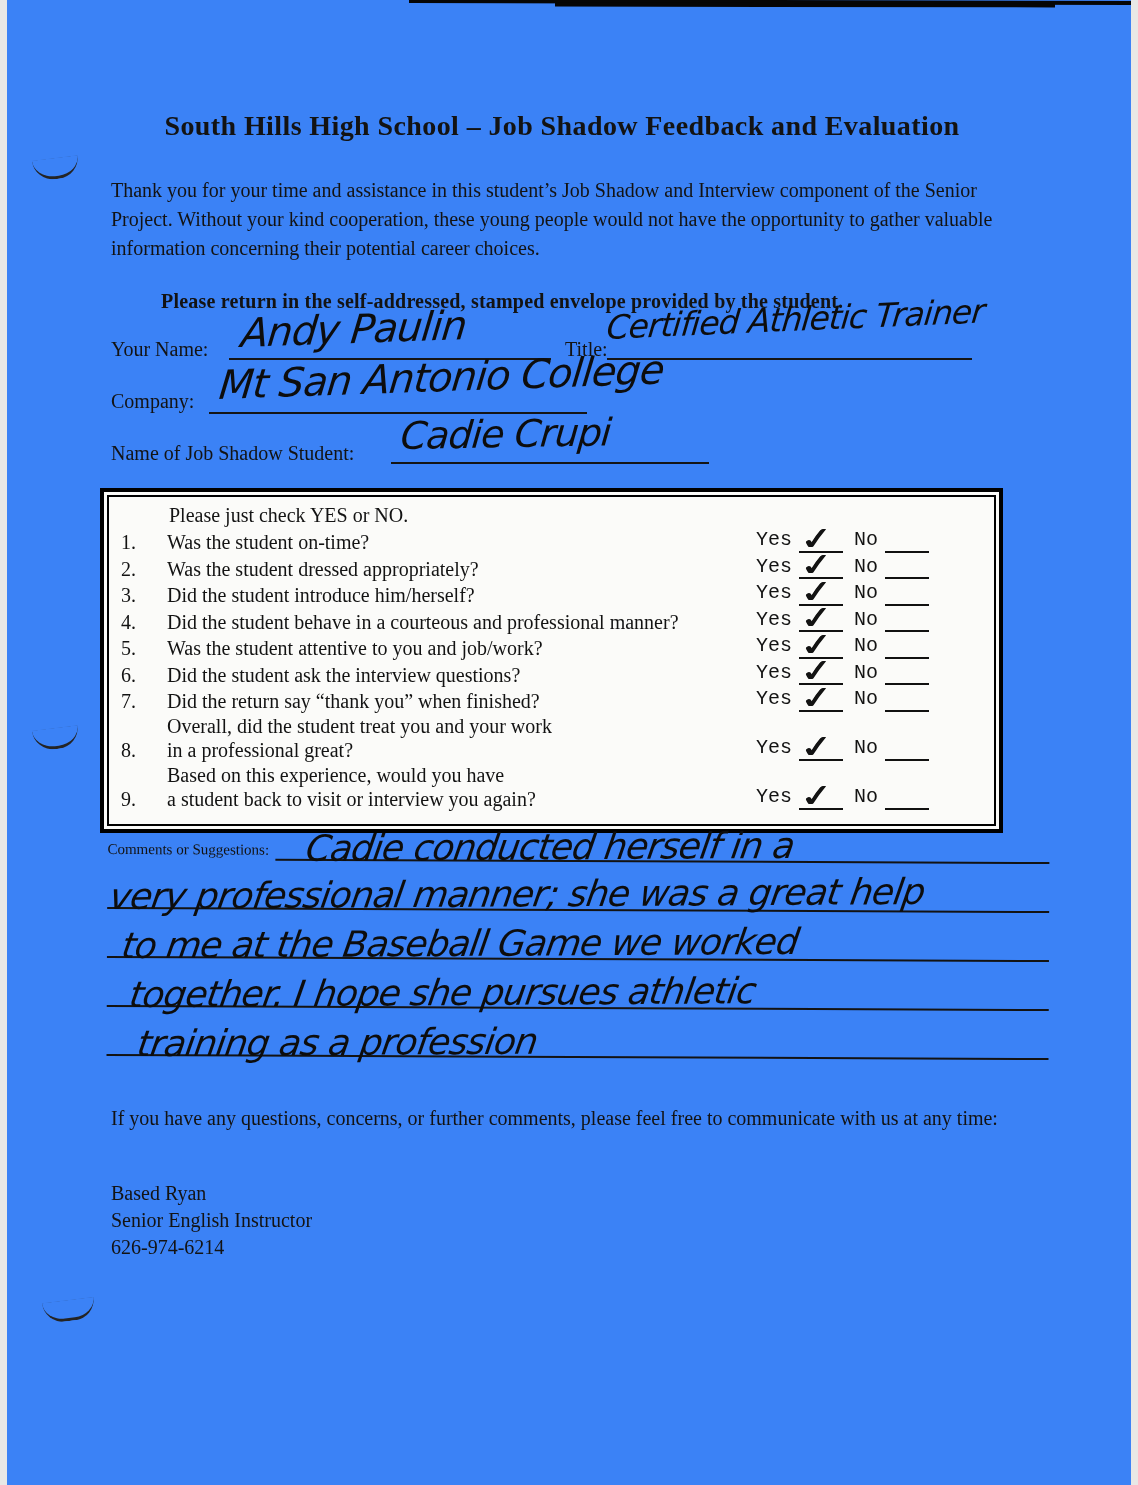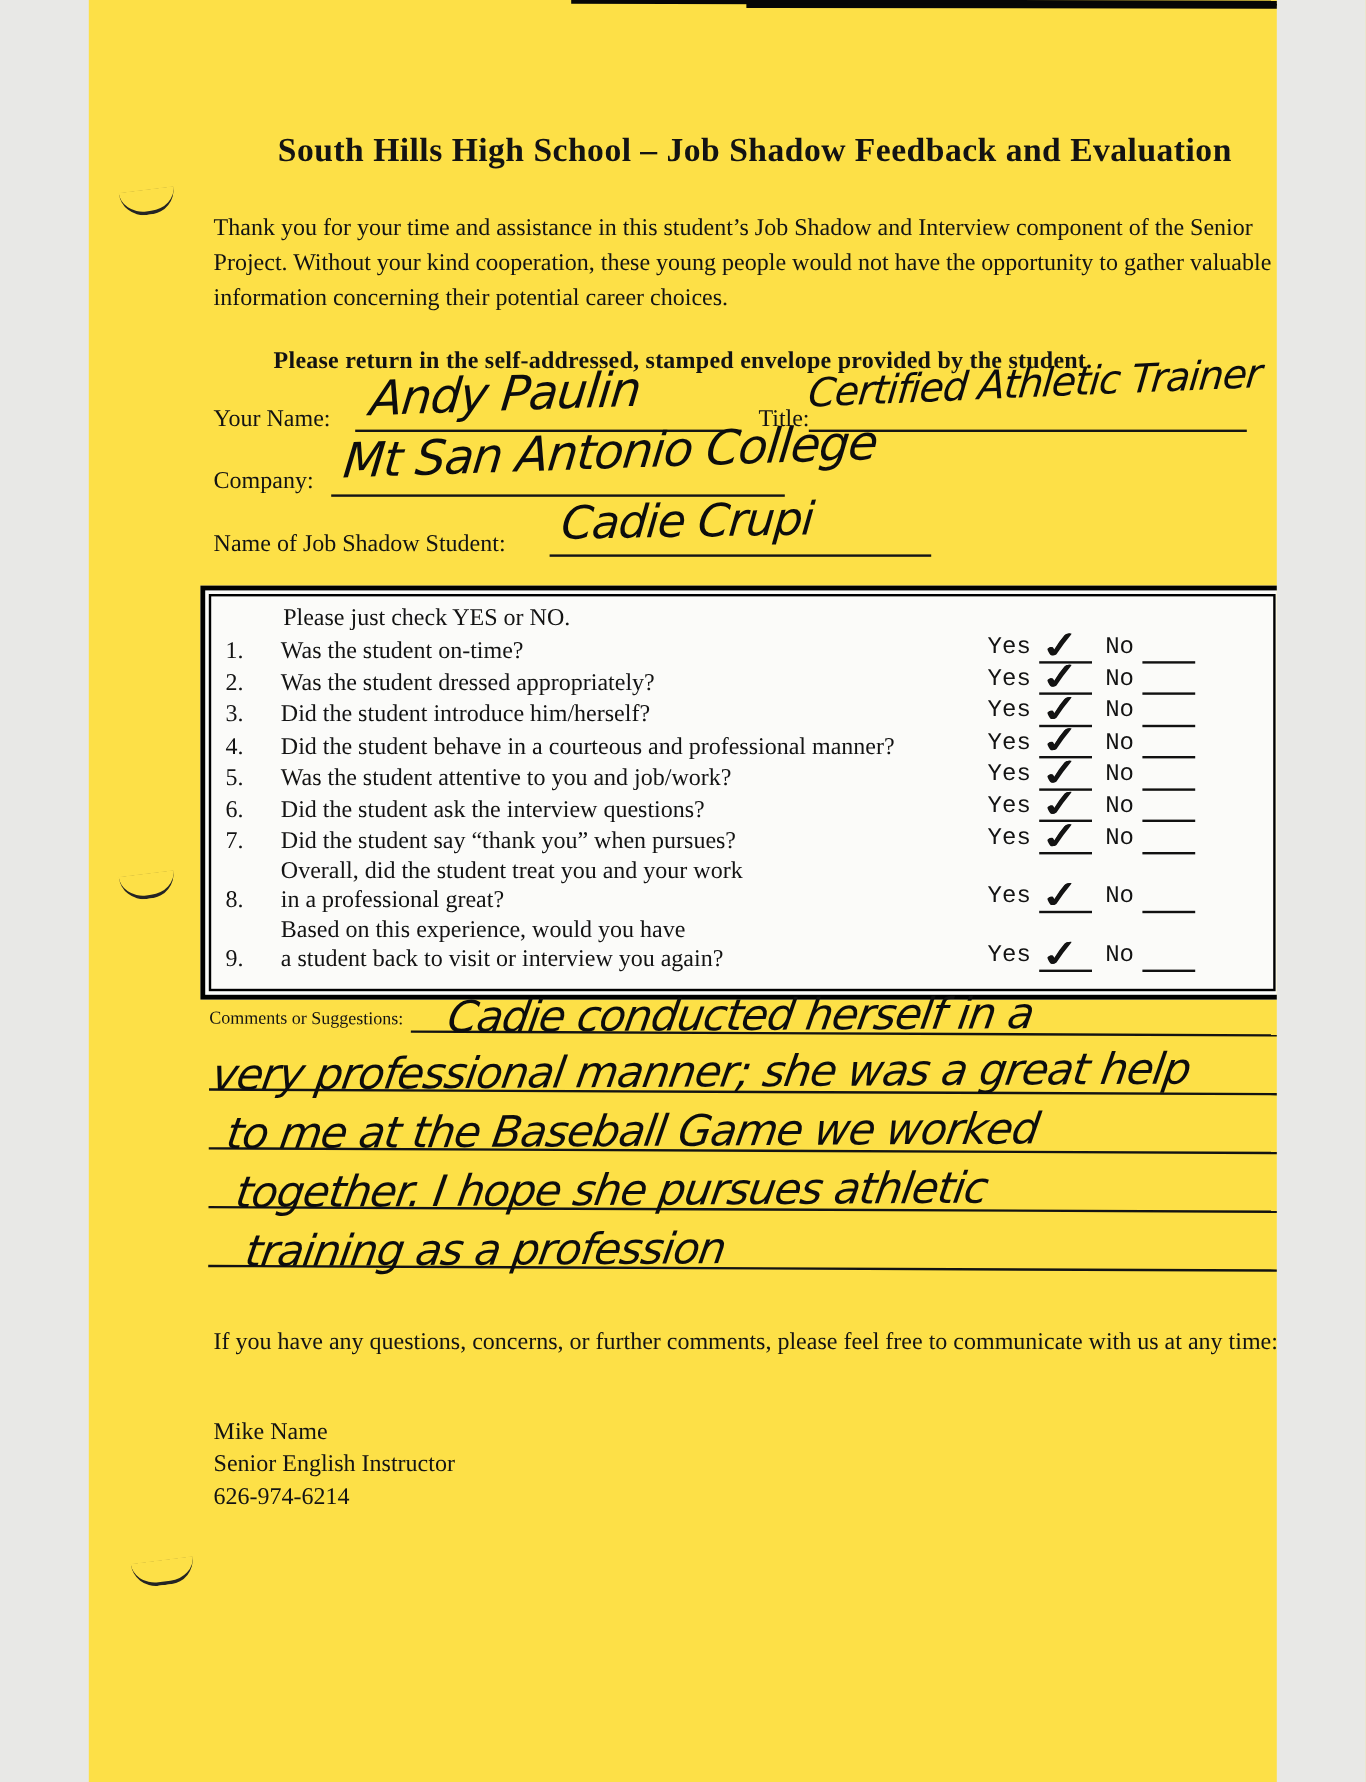--- a/index.html
+++ b/index.html
@@ -1,20 +1,20 @@
 <!DOCTYPE html>
 <html><head>
 <meta charset="utf-8">
 <style>
   html,body{margin:0;padding:0;background:#e8e8e6;}
   .page{
     position:relative;
-    width:990px;height:1485px;
+    width:1124px;height:1485px;
     margin:0 auto;
-    background:#fde047;
+    background:#3b82f6;
     font-family:"Liberation Serif", serif;
     color:#131313;
     overflow:hidden;
   }
   
   .scan-bar{position:absolute;background:#060606;}
   .bar1{top:0;left:402px;width:736px;height:4px;transform:rotate(0.15deg);}
   .bar2{top:3px;left:548px;width:500px;height:4px;transform:rotate(0.1deg);}
   .pen-mark{
     position:absolute;width:46px;height:18px;
@@ -215,21 +215,21 @@
           <span class="ans-line">
               <span class="check">✓</span>
             </span>
           <span class="no-label">No</span>
           <span class="ans-line"></span>
         </span>
       </div>
 
       <div class="q-row">
         <span class="q-num">7.</span>
-        <span class="q-text">Did the student say “thank you” when pursues?</span>
+        <span class="q-text">Did the return say “thank you” when finished?</span>
         <span class="q-ans">
           <span class="yes-label">Yes</span>
           <span class="ans-line">
               <span class="check">✓</span>
             </span>
           <span class="no-label">No</span>
           <span class="ans-line"></span>
         </span>
       </div>
 
@@ -284,18 +284,18 @@
     <div class="c-line c-rest">
       <span class="hw hw-c hw-c3">together.  I hope she pursues athletic</span>
     </div>
     <div class="c-line c-rest">
       <span class="hw hw-c hw-c4">training as a profession</span>
     </div>
   </div>
 
   <div class="footer-note">If you have any questions, concerns, or further comments, please feel free to communicate with us at any time:</div>
   <div class="contact">
-    <div>Mike Name</div>
+    <div>Based Ryan</div>
     <div>Senior English Instructor</div>
     <div>626-974-6214</div>
   </div>
 
 </div>
 
 </body></html>

